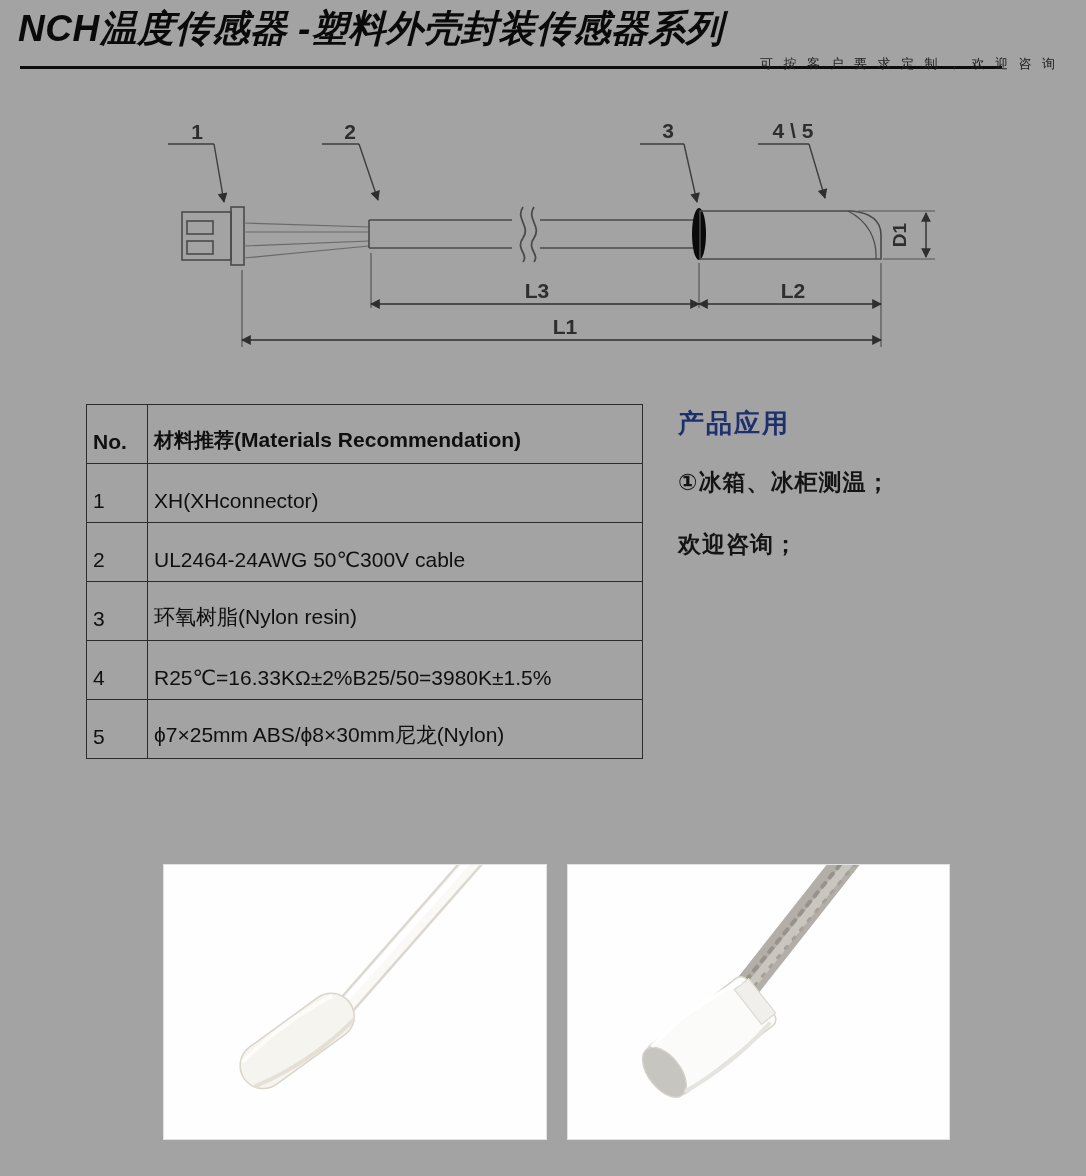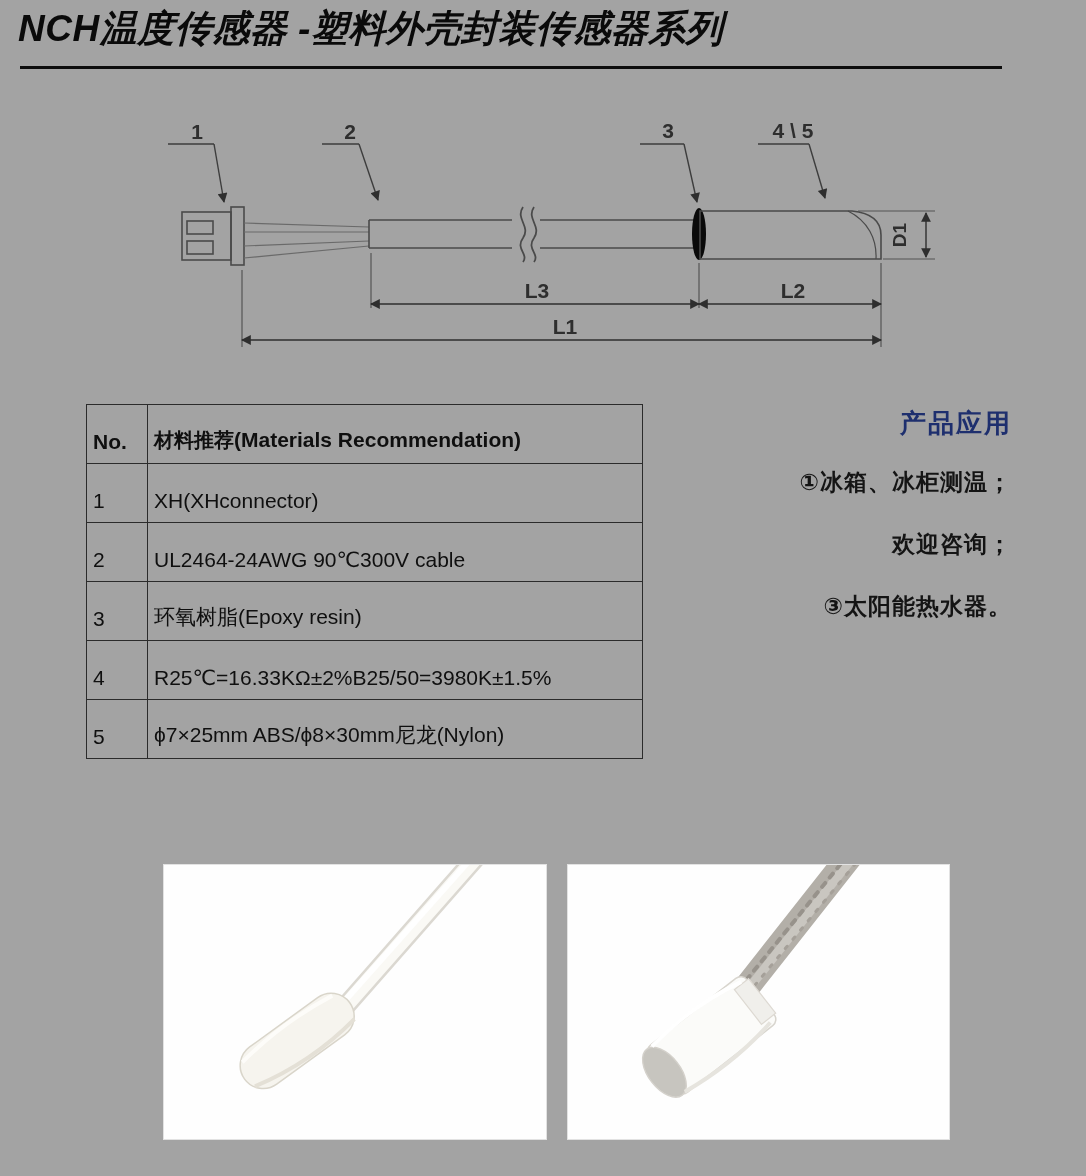--- a/index.html
+++ b/index.html
@@ -20,37 +20,38 @@
   
   .materials{position:absolute;left:86px;top:404px;border-collapse:collapse;table-layout:fixed;
              width:557px;}
   .materials td{border:1.6px solid #2b2b2b;vertical-align:bottom;padding:4px 6px 9px 6px;
                 font-size:21px;color:#0f0f0f;height:59px;box-sizing:border-box;}
   .materials td.no-col{width:61px;}
   .materials tr.hdr td{font-weight:700;font-size:21px;}
   .materials tr.hdr td .cn{font-size:20px;}
 
   
-  .apps{position:absolute;left:652px;top:406px;width:360px;text-align:right;}
+  .apps{position:absolute;left:678px;top:406px;width:360px;}
   .apps h2{margin:0 0 26px 0;font-size:26px;font-weight:700;letter-spacing:2px;color:#1e2f6e;}
   .apps .item{margin:0 0 31px 0;font-size:23px;color:#141414;letter-spacing:1px;font-weight:bold;}
 
   
   .photo{position:absolute;top:864px;height:274px;background:#fefefe;border:1px solid #e2e2e2;}
   .photo-left{left:163px;width:382px;}
   .photo-right{left:567px;width:381px;}
   .photo svg{display:block;}
 </style>
 </head>
 <body>
 
 <div class="page">
 
   <div class="title">NCH温度传感器 -塑料外壳封装传感器系列</div>
   <div class="rule"></div>
+  <div class="tagline">可按客户要求定制，欢迎咨询</div>
 
   <svg class="diagram" width="1086" height="290" viewBox="0 0 1086 290">
     <defs>
       <marker id="arr" viewBox="0 0 10 10" refX="9" refY="5" markerWidth="10" markerHeight="7" orient="auto-start-reverse">
         <path d="M0,0 L10,5 L0,10 z" fill="#2e2e2e"></path>
       </marker>
     </defs>
 
     <g stroke="#4a4a4a" stroke-width="1.6" fill="none">
       <rect x="182" y="117" width="49" height="48"></rect>
@@ -124,42 +125,41 @@
       <tr class="hdr">
         <td class="no-col">No.</td>
         <td><span class="cn">材料推荐</span><span>(Materials Recommendation)</span></td>
       </tr>
       <tr>
         <td class="no-col">1</td>
         <td>XH(XHconnector)</td>
       </tr>
       <tr>
         <td class="no-col">2</td>
-        <td>UL2464-24AWG 90℃300V cable</td>
+        <td>UL2464-24AWG 50℃300V cable</td>
       </tr>
       <tr>
         <td class="no-col">3</td>
-        <td>环氧树脂(Epoxy resin)</td>
+        <td>环氧树脂(Nylon resin)</td>
       </tr>
       <tr>
         <td class="no-col">4</td>
         <td>R25℃=16.33KΩ±2%B25/50=3980K±1.5%</td>
       </tr>
       <tr>
         <td class="no-col">5</td>
         <td>ϕ7×25mm ABS/ϕ8×30mm尼龙(Nylon)</td>
       </tr>
     </tbody>
   </table>
 
   <div class="apps">
     <h2>产品应用</h2>
     <div class="item">①冰箱、冰柜测温；</div>
     <div class="item">欢迎咨询；</div>
-    <div class="item">③太阳能热水器。</div>
   </div>
 
   <div class="photo photo-left">
     <svg width="382" height="274" viewBox="0 0 382 274">
       <g fill="none" stroke-linecap="round">
         <path d="M316,-12 L172,152" stroke="#dbd8d1" stroke-width="20"></path>
         <path d="M316,-12 L172,152" stroke="#faf9f5" stroke-width="15"></path>
         <path d="M312,-12 L170,148" stroke="#ffffff" stroke-width="6"></path>
       </g>
       <g transform="translate(100,200) rotate(-36)">

